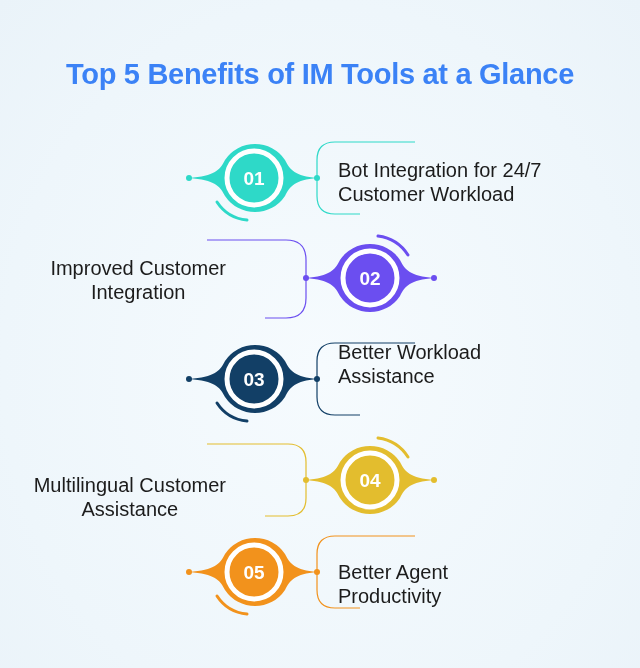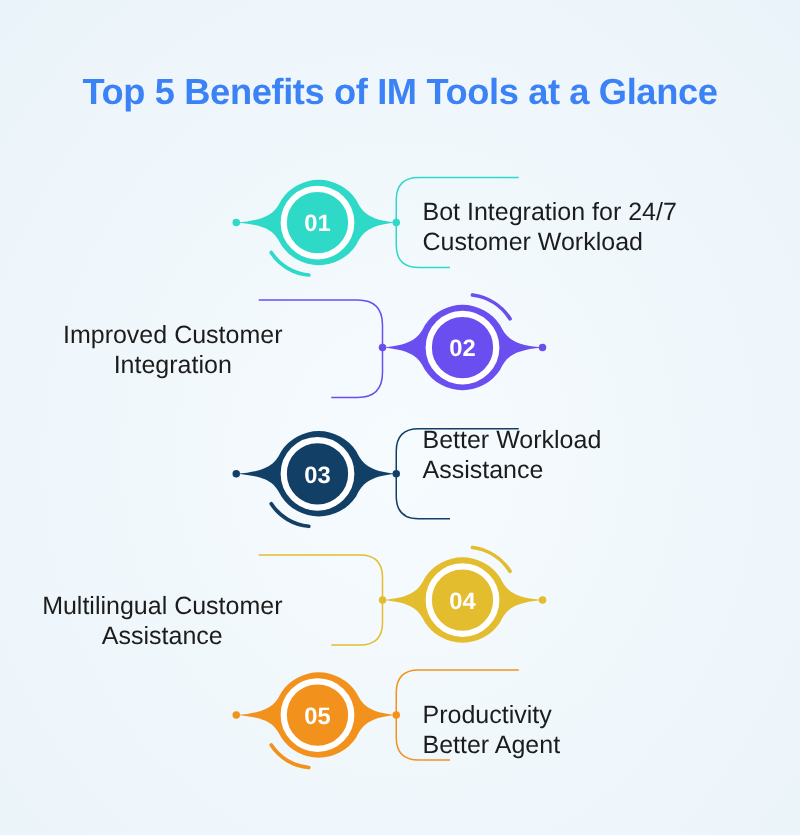--- a/index.html
+++ b/index.html
@@ -108,16 +108,16 @@
       <circle cx="189" cy="48" r="3" stroke="none"></circle>
       <path d="M189 48 C215 46 220 40 225 30 A36 36 0 0 1 285 30 C290 40 295 46 317 48 C295 50 290 56 285 66 A36 36 0 0 1 225 66 C220 56 215 50 189 48 Z" stroke="none"></path>
       <circle cx="317" cy="48" r="3" stroke="none"></circle>
       <path d="M217 72 A40 40 0 0 0 247 90" fill="none" stroke-width="3" stroke-linecap="round"></path>
     </g>
     <circle cx="254" cy="48" r="27" fill="none" stroke="#fff" stroke-width="5"></circle>
     <text x="254" y="55" text-anchor="middle" class="num">05</text>
     <path d="M317 48 L317 30 Q317 12 335 12 L415 12 M317 48 L317 66 Q317 84 335 84 L360 84" fill="none" stroke="#f2921c" stroke-width="1.2"></path>
   </svg>
   <div class="label right" style="top:36px;">
+    <div>Better Agent</div>
     <div>Productivity</div>
-    <div>Better Agent</div>
   </div>
 </div>
 
 </body></html>

